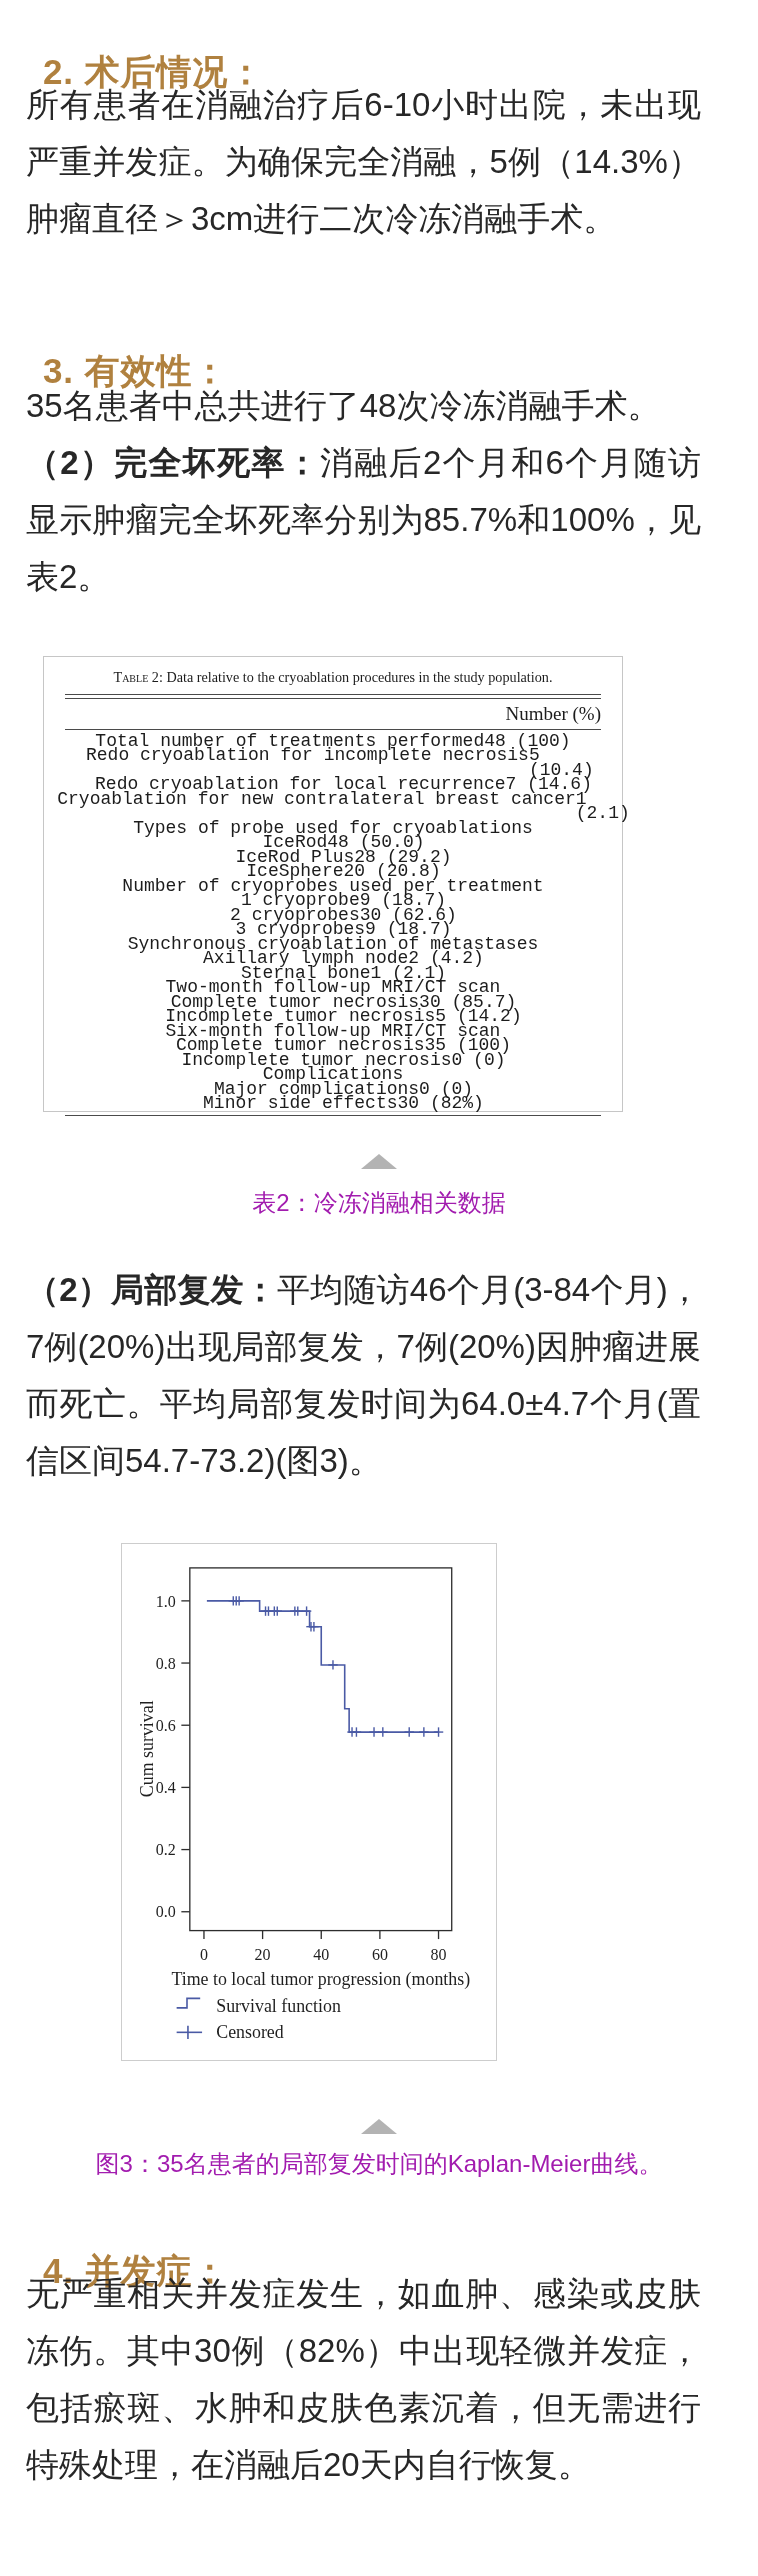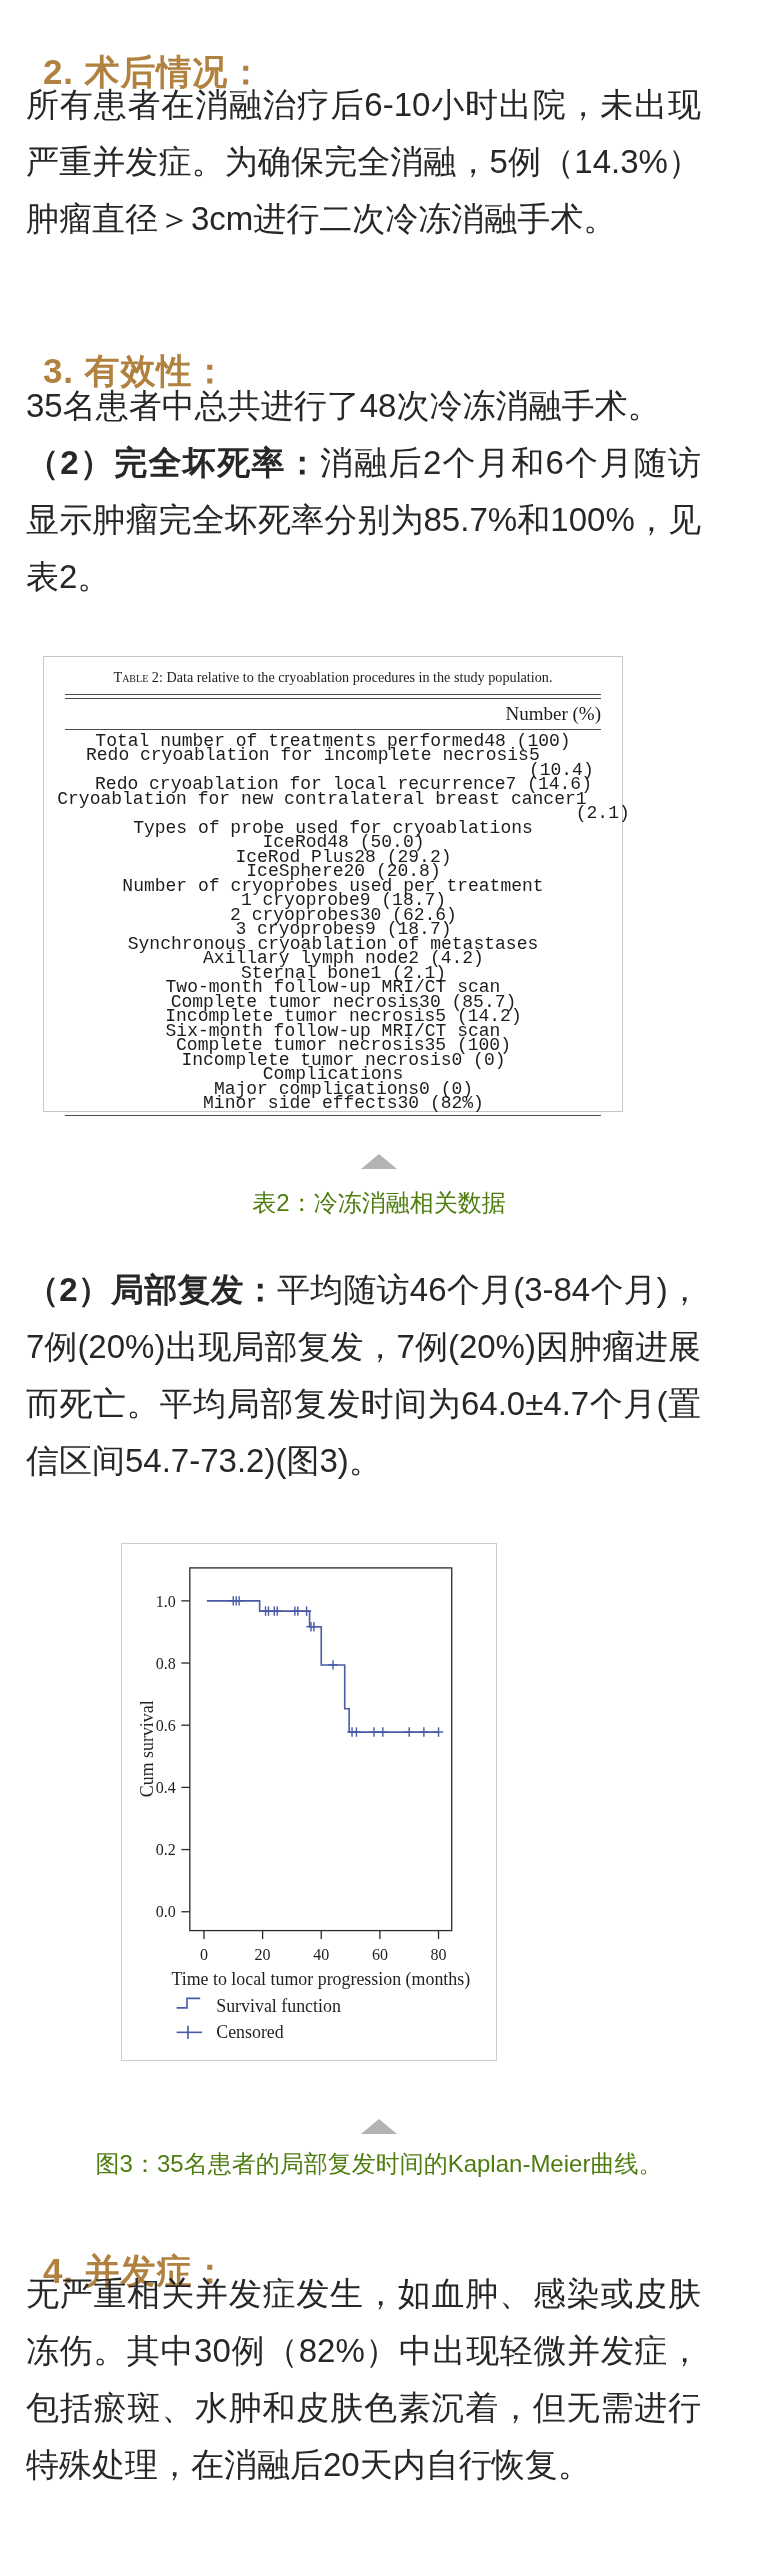--- a/index.html
+++ b/index.html
@@ -26,21 +26,21 @@
   .rule-bottom{margin-top:3.8px;border-top:1.3px solid #4a4a4a;}
 
   .chart-card{top:1543px;left:121px;width:376px;height:518px;border:1.9px solid #cdcdcd;}
   #km-chart{width:100%;height:100%;display:block;}
   .tick{font-family:"Liberation Serif","DejaVu Serif",serif;font-size:17px;fill:#1f1f1f;}
   .axis{font-family:"Liberation Serif","DejaVu Serif",serif;font-size:19px;fill:#1f1f1f;}
 
   .triangle{position:absolute;left:50%;transform:translateX(-50%);width:0;height:0;
             border-left:18px solid transparent;border-right:18px solid transparent;
             border-bottom:15px solid #b3b3b3;}
-  .caption{position:absolute;left:0;width:100%;text-align:center;font-size:24px;color:#4d7c0f;margin:0;}
+  .caption{position:absolute;left:0;width:100%;text-align:center;font-size:24px;color:#a21caf;margin:0;}
 </style>
 </head>
 <body>
 
 <div class="page">
 
   <h2 class="h2" style="top:21px;">2. 术后情况：</h2>
 
   <p class="body-p" style="top:76px;">所有患者在消融治疗后6-10小时出院，未出现严重并发症。为确保完全消融，5例（14.3%）肿瘤直径＞3cm进行二次冷冻消融手术。</p>
 

